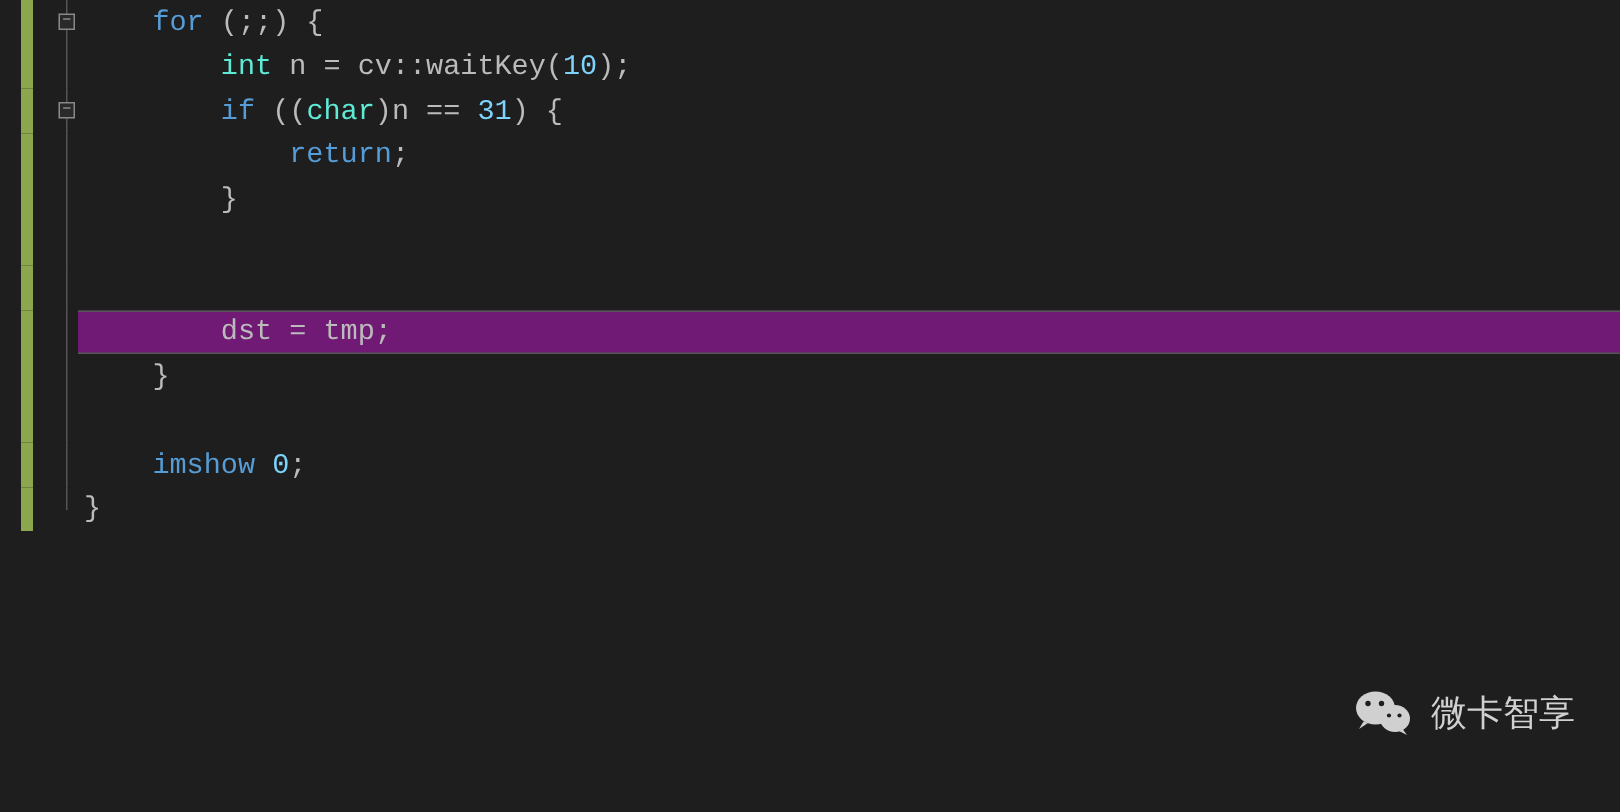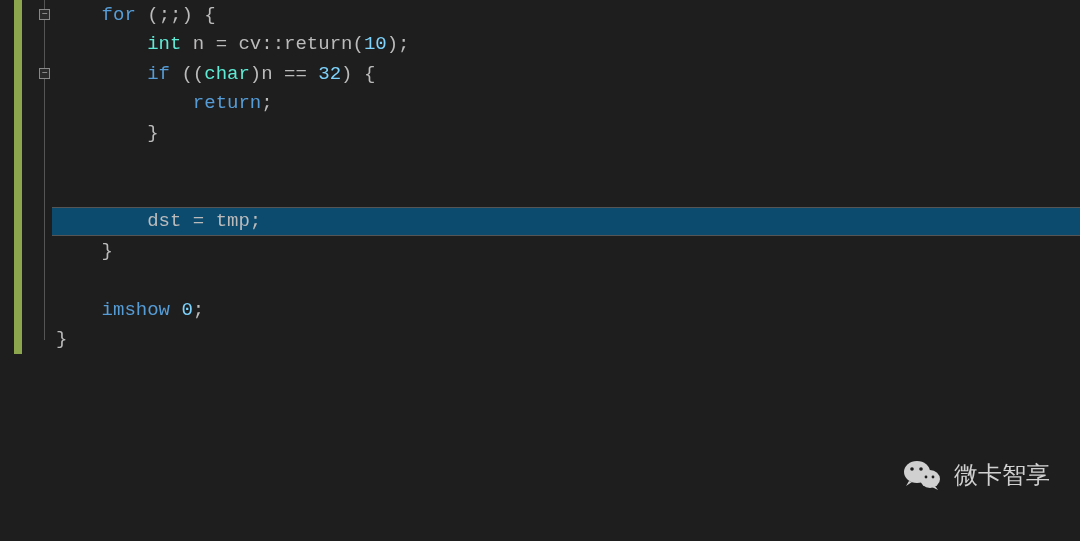--- a/index.html
+++ b/index.html
@@ -68,21 +68,21 @@
     }
     .code-line {
       height: 29.5px;
       display: flex;
       align-items: center;
       white-space: pre;
       color: #d4d4d4;
       padding-left: 4px;
     }
     .highlighted-line {
-      background: #0c4a6e;
+      background: #701a75;
       border-top: 1px solid #555;
       border-bottom: 1px solid #555;
     }
     .kw { color: #569cd6; }
     .type { color: #5eead4; }
     .num { color: #7dd3fc; }
     .cc { color: #bbb; }
     
     .indent-guide {
       color: #404040;
@@ -163,22 +163,22 @@
       <div class="bracket-line"></div>
     </div>
     <div class="gutter-line">
       <div class="modified-bar"></div>
       <div class="bracket-line" style="bottom:14px"></div>
     </div>
   </div>
 
   <div class="code-area">
     <div class="code-line"><span class="indent-guide">    </span><span class="kw">for</span><span class="cc"> (;;) {</span></div>
-    <div class="code-line"><span class="indent-guide">        </span><span class="type">int</span><span class="cc"> n = cv::return(</span><span class="num">10</span><span class="cc">);</span></div>
-    <div class="code-line"><span class="indent-guide">        </span><span class="kw">if</span><span class="cc"> ((</span><span class="type">char</span><span class="cc">)n == </span><span class="num">32</span><span class="cc">) {</span></div>
+    <div class="code-line"><span class="indent-guide">        </span><span class="type">int</span><span class="cc"> n = cv::waitKey(</span><span class="num">10</span><span class="cc">);</span></div>
+    <div class="code-line"><span class="indent-guide">        </span><span class="kw">if</span><span class="cc"> ((</span><span class="type">char</span><span class="cc">)n == </span><span class="num">31</span><span class="cc">) {</span></div>
     <div class="code-line"><span class="indent-guide">            </span><span class="kw">return</span><span class="cc">;</span></div>
     <div class="code-line"><span class="indent-guide">        </span><span class="cc">}</span></div>
     <div class="code-line"></div>
     <div class="code-line"><span class="indent-guide">        </span></div>
     <div class="code-line highlighted-line"><span class="indent-guide">        </span><span class="cc">dst = tmp;</span></div>
     <div class="code-line"><span class="indent-guide">    </span><span class="cc">}</span></div>
     <div class="code-line"></div>
     <div class="code-line"><span class="indent-guide">    </span><span class="kw">imshow</span><span> </span><span class="num">0</span><span class="cc">;</span></div>
     <div class="code-line"><span class="cc">}</span></div>
   </div>

